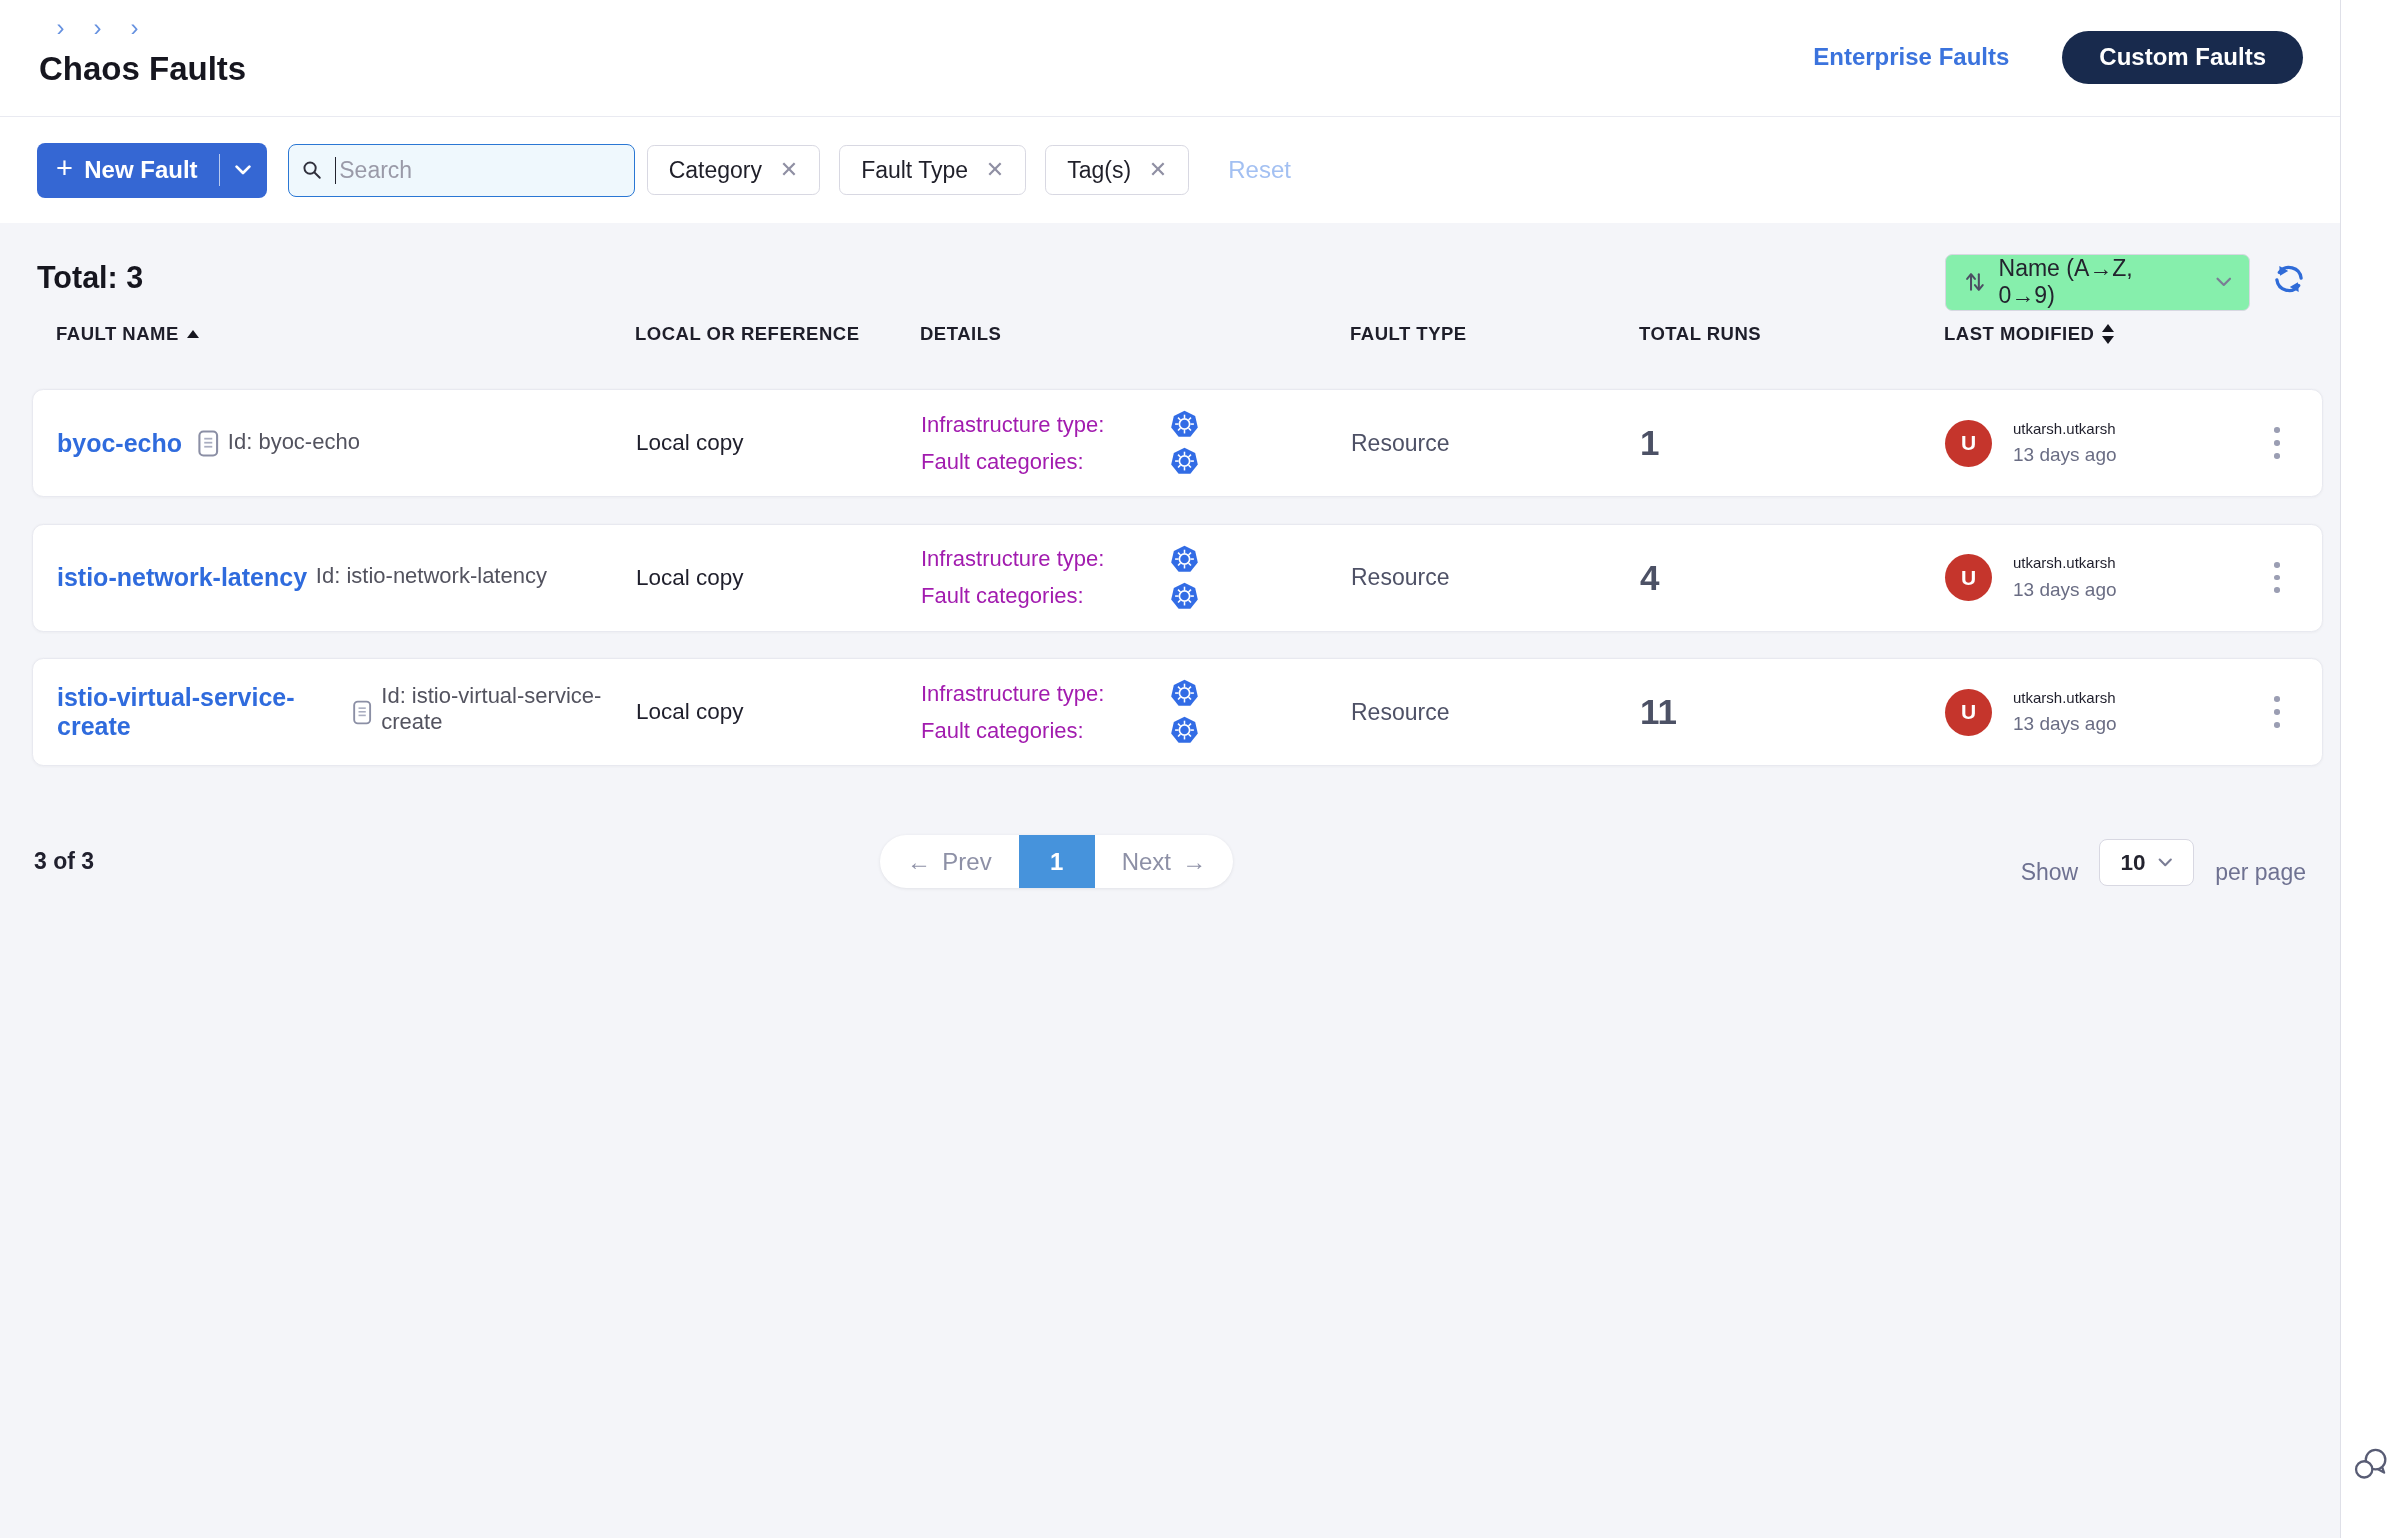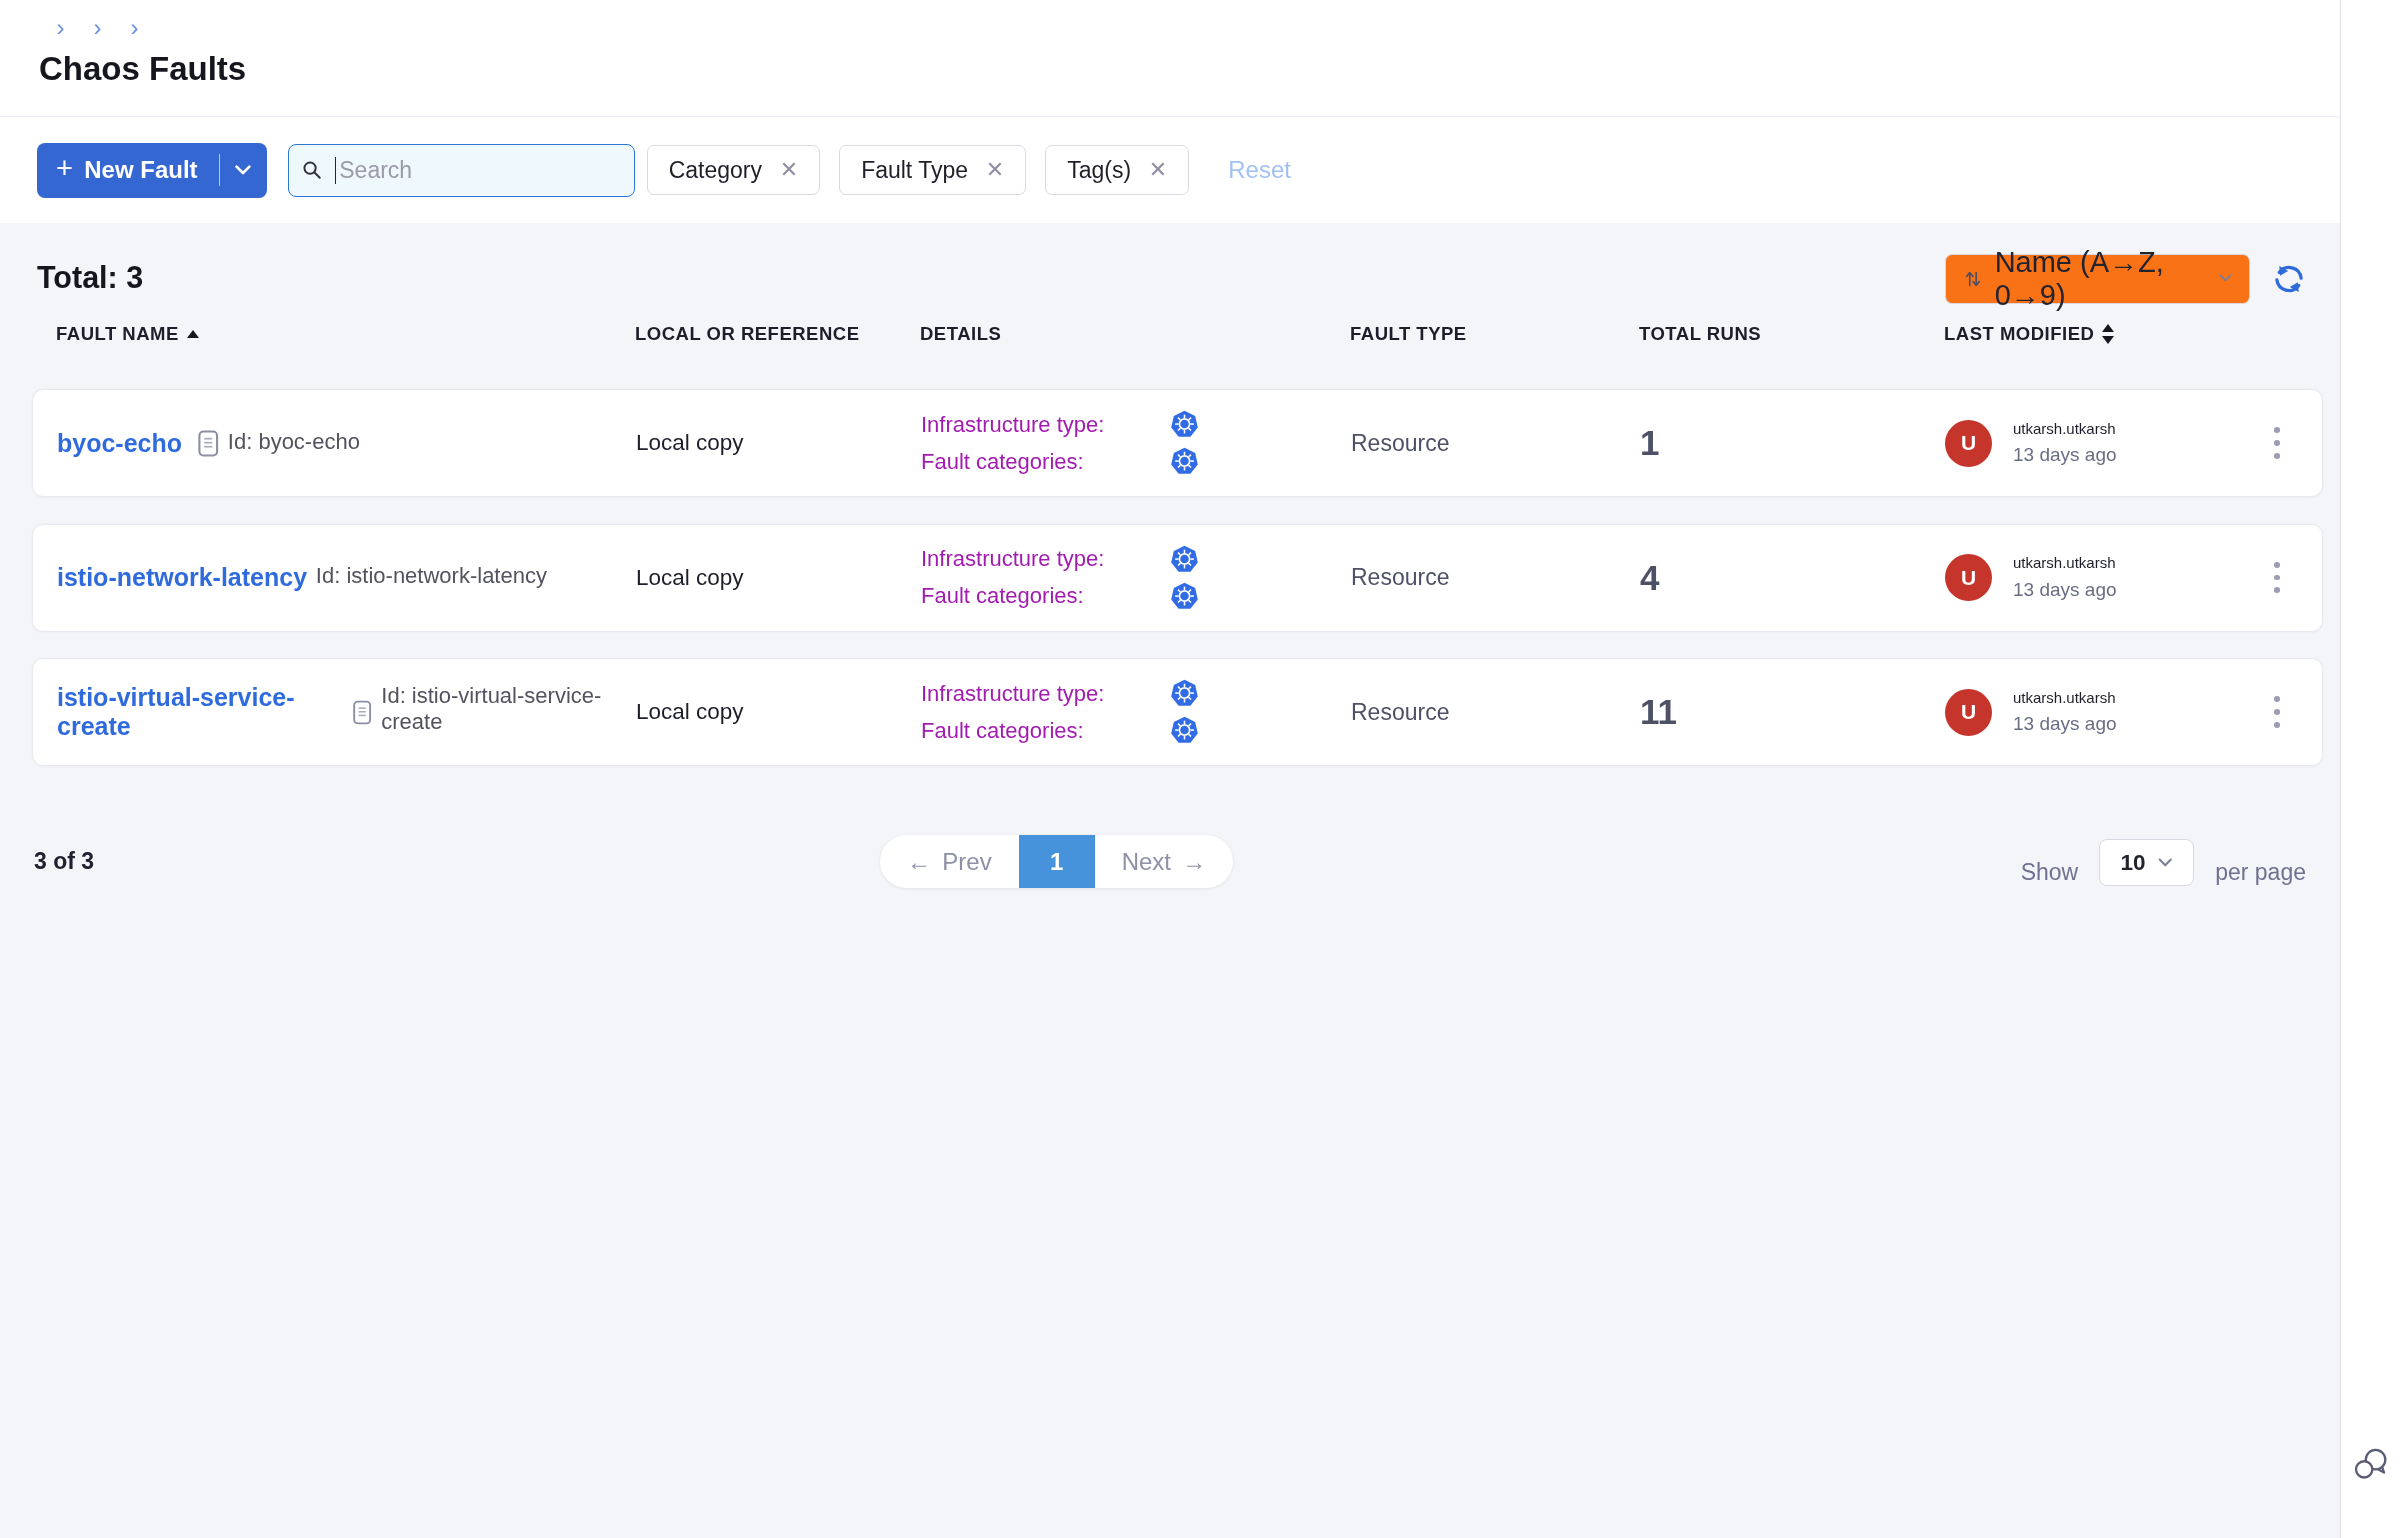--- a/index.html
+++ b/index.html
@@ -43,23 +43,23 @@
   .search-input::placeholder { color:#9a9aa8; }
   .chips { display:flex; align-items:center; gap:19px; margin-left:11.3px; }
   .chip { height:50px; background:#fff; border:0.8px solid #d8d8e2; border-radius:7.2px; display:flex;
           align-items:center; gap:17.7px; padding:0 21px; font-size:23px; color:#1f1f29; cursor:pointer; }
   .chip-x { color:#8f8fa3; font-size:22px; cursor:pointer; }
   .reset-link { margin-left:39px; font-size:24px; color:#a3c0f2; cursor:pointer; }
 
   
   .content { position:absolute; left:0; top:223px; width:2340px; height:1315px; background:#f4f5f9; }
   .total-label { position:absolute; left:37px; top:37px; font-size:30.5px; font-weight:700; color:#16161f; }
-  .sort-select { position:absolute; right:90px; top:30.5px; width:305px; height:50px; background:#f97316;
+  .sort-select { position:absolute; right:90px; top:30.5px; width:305px; height:57px; background:#86efac;
                  border:0.8px solid #d8d8e2; border-radius:7.2px; display:flex; align-items:center;
-                 padding:0 17.7px; gap:13px; font-size:29px; color:#23232e; cursor:pointer; }
+                 padding:0 17.7px; gap:13px; font-size:23px; color:#23232e; cursor:pointer; }
   .sort-select .spacer { flex:1; }
   .refresh-btn { position:absolute; right:34px; top:39px; width:34px; height:34px; cursor:pointer; }
 
   .grid-cols { display:grid; grid-template-columns:579px 285px 430px 289px 305px 281px 72px; align-items:center; }
   .table-head { position:absolute; left:32px; top:100px; width:2291px; padding:0 24px;
                 font-size:18.5px; font-weight:700; letter-spacing:0.5px; color:#1e1e2a; }
   .th { display:flex; align-items:center; gap:8px; }
   .tri-up { width:0; height:0; border-left:6.4px solid transparent; border-right:6.4px solid transparent;
             border-bottom:8.8px solid #16161f; }
   .sort-both { display:flex; flex-direction:column; gap:3.2px; }
@@ -115,20 +115,24 @@
     <div class="breadcrumb">
         <span class="crumb"></span>
         <span class="crumb-sep">›</span>
         <span class="crumb"></span>
         <span class="crumb-sep">›</span>
         <span class="crumb"></span>
         <span class="crumb-sep">›</span>
         <span class="crumb"></span>
       </div>
     <div class="page-title">Chaos Faults</div>
+    <div class="header-actions">
+      <span class="link-btn">Enterprise Faults</span>
+      <button class="pill-btn">Custom Faults</button>
+    </div>
   </div>
 
   <div class="toolbar">
     <div class="new-fault">
       <span class="new-fault-main">
         <span class="plus-glyph">+</span>
         <span>New Fault</span>
       </span>
       <span class="new-fault-divider"></span>
       <span class="new-fault-caret">

